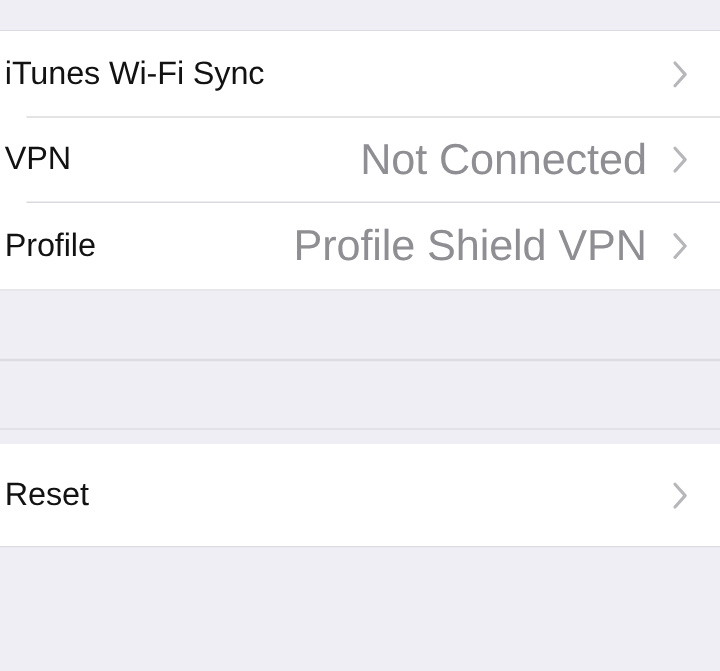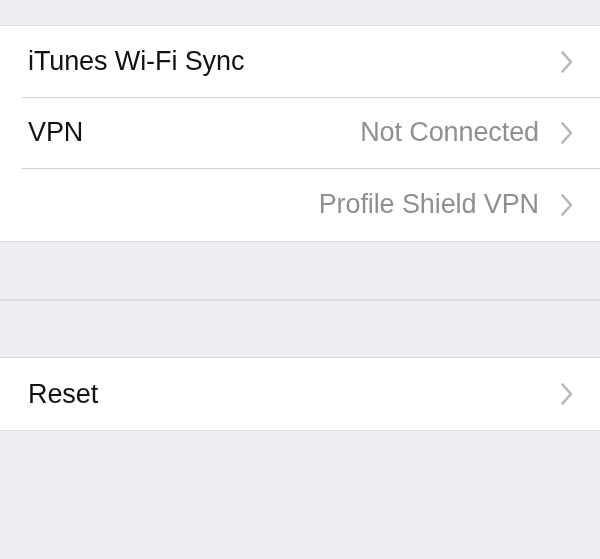--- a/index.html
+++ b/index.html
@@ -40,26 +40,26 @@
     background: #ffffff;
     box-sizing: border-box;
   }
 
   
   .row {
     position: relative;
     display: flex;
     align-items: center;
     height: 71px;
-    padding: 0 0 0 28px;
+    padding: 0 0 0 4px;
     background: #ffffff;
     box-sizing: border-box;
   }
   .row.tall { height: 73px; }
-  .row.reset-row { height: 72px; }
+  .row.reset-row { height: 85px; margin-top: 12px; }
 
   
   .row + .row::before {
     content: "";
     position: absolute;
     top: 0;
     left: 22px;
     right: 0;
     height: 1px;
     background: #d2d1d6;
@@ -70,21 +70,21 @@
     color: #121212;
     letter-spacing: -0.1px;
     white-space: nowrap;
   }
 
   .row-spacer {
     flex: 1 1 auto;
   }
 
   .row-value {
-    font-size: 27px;
+    font-size: 36px;
     color: #8e8e93;
     letter-spacing: -0.1px;
     white-space: nowrap;
     margin-right: 17px;
   }
 
   
   .chevron {
     flex: 0 0 auto;
     width: 22px;
@@ -129,20 +129,21 @@
       <span class="row-spacer"></span>
       <span class="row-value">Not Connected</span>
       <span class="chevron">
         <svg width="14" height="24" viewBox="0 0 14 24" aria-hidden="true">
           <path d="M2.5 2.5 L11 12 L2.5 21.5"></path>
         </svg>
       </span>
     </div>
 
     <div class="row tall">
+      <span class="row-label">Profile</span>
       <span class="row-spacer"></span>
       <span class="row-value">Profile Shield VPN</span>
       <span class="chevron">
         <svg width="14" height="24" viewBox="0 0 14 24" aria-hidden="true">
           <path d="M2.5 2.5 L11 12 L2.5 21.5"></path>
         </svg>
       </span>
     </div>
 
   </div>

